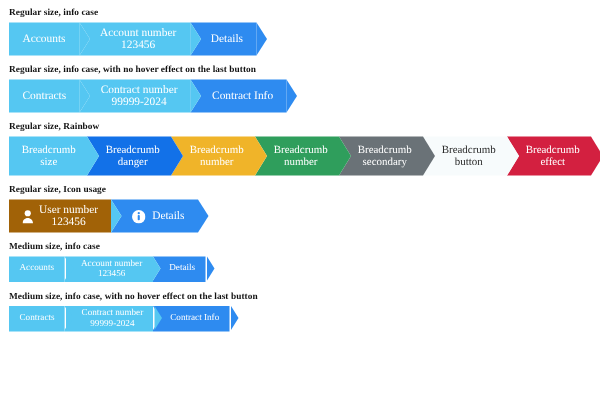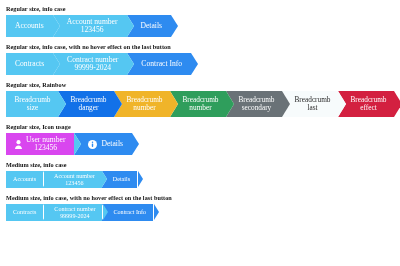--- a/index.html
+++ b/index.html
@@ -259,42 +259,42 @@
                 <span class="sub">secondary</span>
               </span>
             </div>
             <span class="notch"></span>
             <span class="tip" style="border-left-color: rgb(106, 114, 119);"></span>
           </div>
           <div class="crumb" style="background: rgb(247, 251, 252); color: rgb(43, 43, 43); z-index: 45;">
             <div class="crumb-inner">
               <span>
                 <span class="txt">Breadcrumb</span>
-                <span class="sub">last</span>
+                <span class="sub">button</span>
               </span>
             </div>
             <span class="notch"></span>
             <span class="tip" style="border-left-color: rgb(247, 251, 252);"></span>
           </div>
           <div class="crumb" style="background: rgb(211, 32, 64); color: rgb(255, 255, 255); z-index: 44;">
             <div class="crumb-inner">
               <span>
                 <span class="txt">Breadcrumb</span>
                 <span class="sub">effect</span>
               </span>
             </div>
             <span class="notch"></span>
             <span class="tip" style="border-left-color: rgb(211, 32, 64);"></span>
           </div>
         </div>
       </div>
       <div class="section">
         <p class="caption" style="color: rgb(17, 17, 17);">Regular size, Icon usage</p>
         <div class="crumbs size-reg">
-          <div class="crumb" style="background: #d946ef; color: rgb(255, 255, 255); z-index: 49;">
+          <div class="crumb" style="background: #a16207; color: rgb(255, 255, 255); z-index: 49;">
             <div class="crumb-inner">
               <span class="ic">
                 <svg width="7" height="9" viewBox="0 0 14 18">
                   <circle cx="7" cy="4.3" r="4.1" fill="#fff"></circle>
                   <path d="M0 18c0-4.2 3.1-7.2 7-7.2s7 3 7 7.2z" fill="#fff"></path>
                 </svg>
               </span>
               <span>
                 <span class="txt">User number</span>
                 <span class="sub">123456</span>

